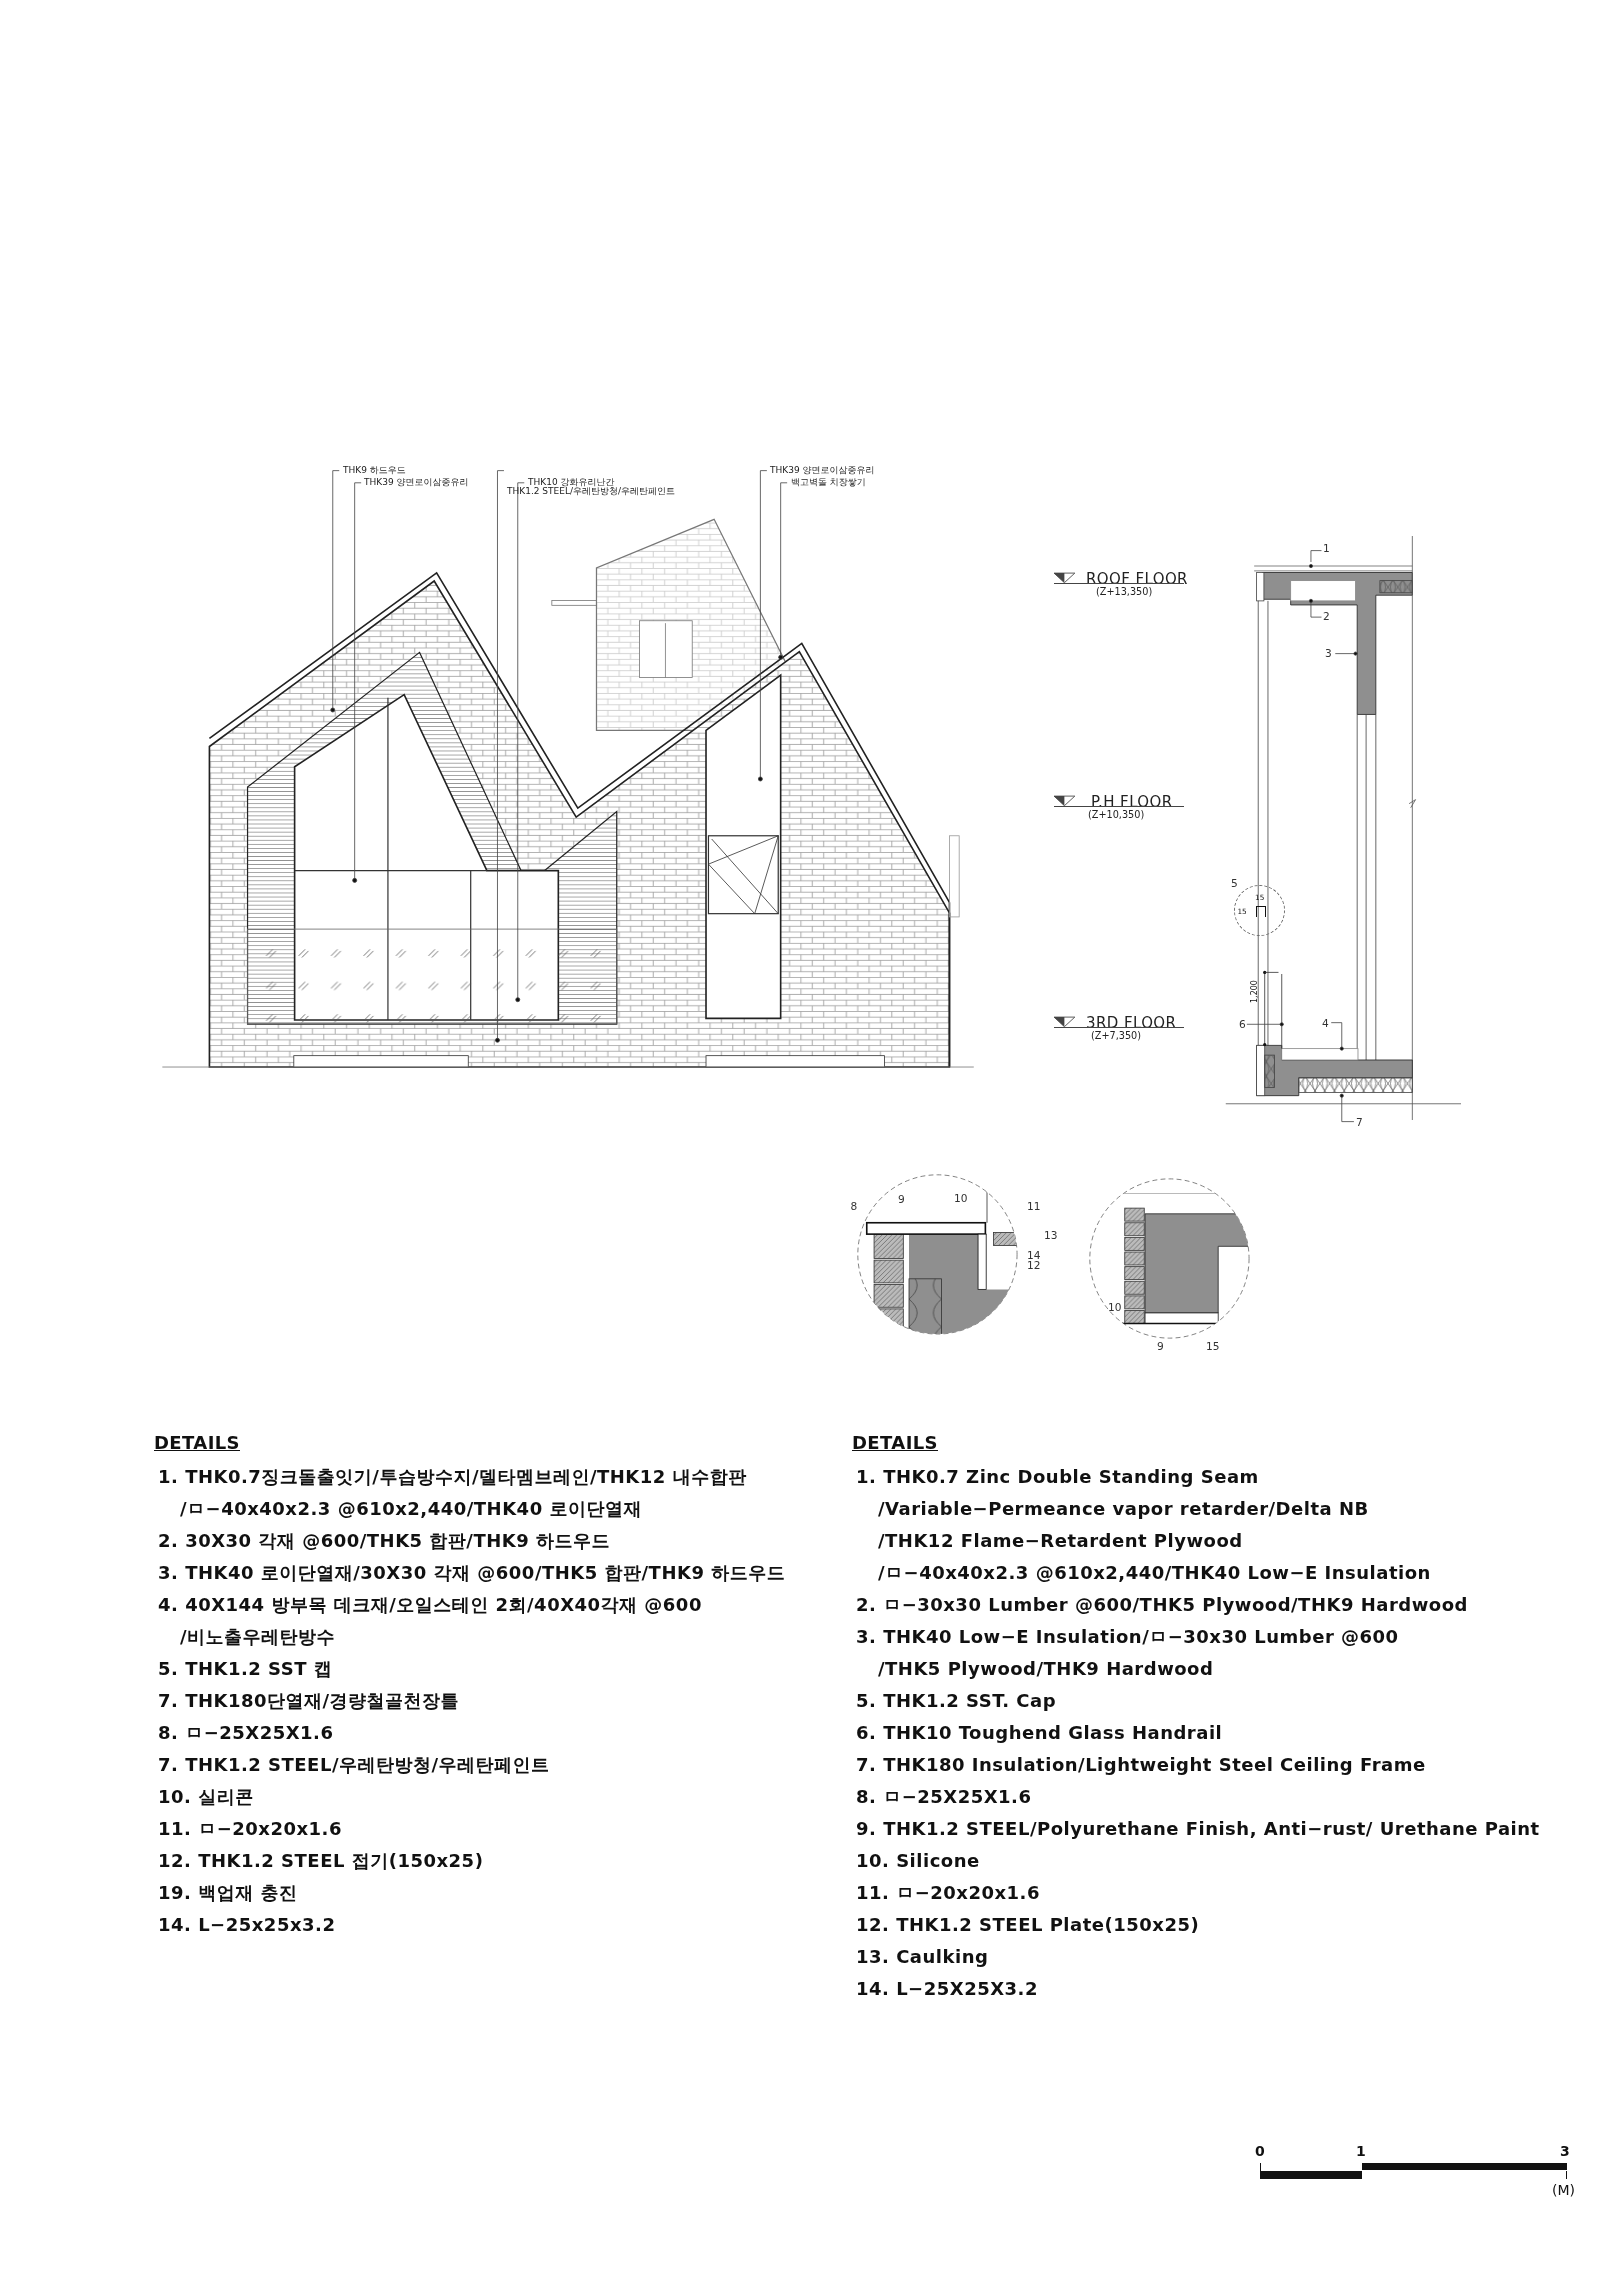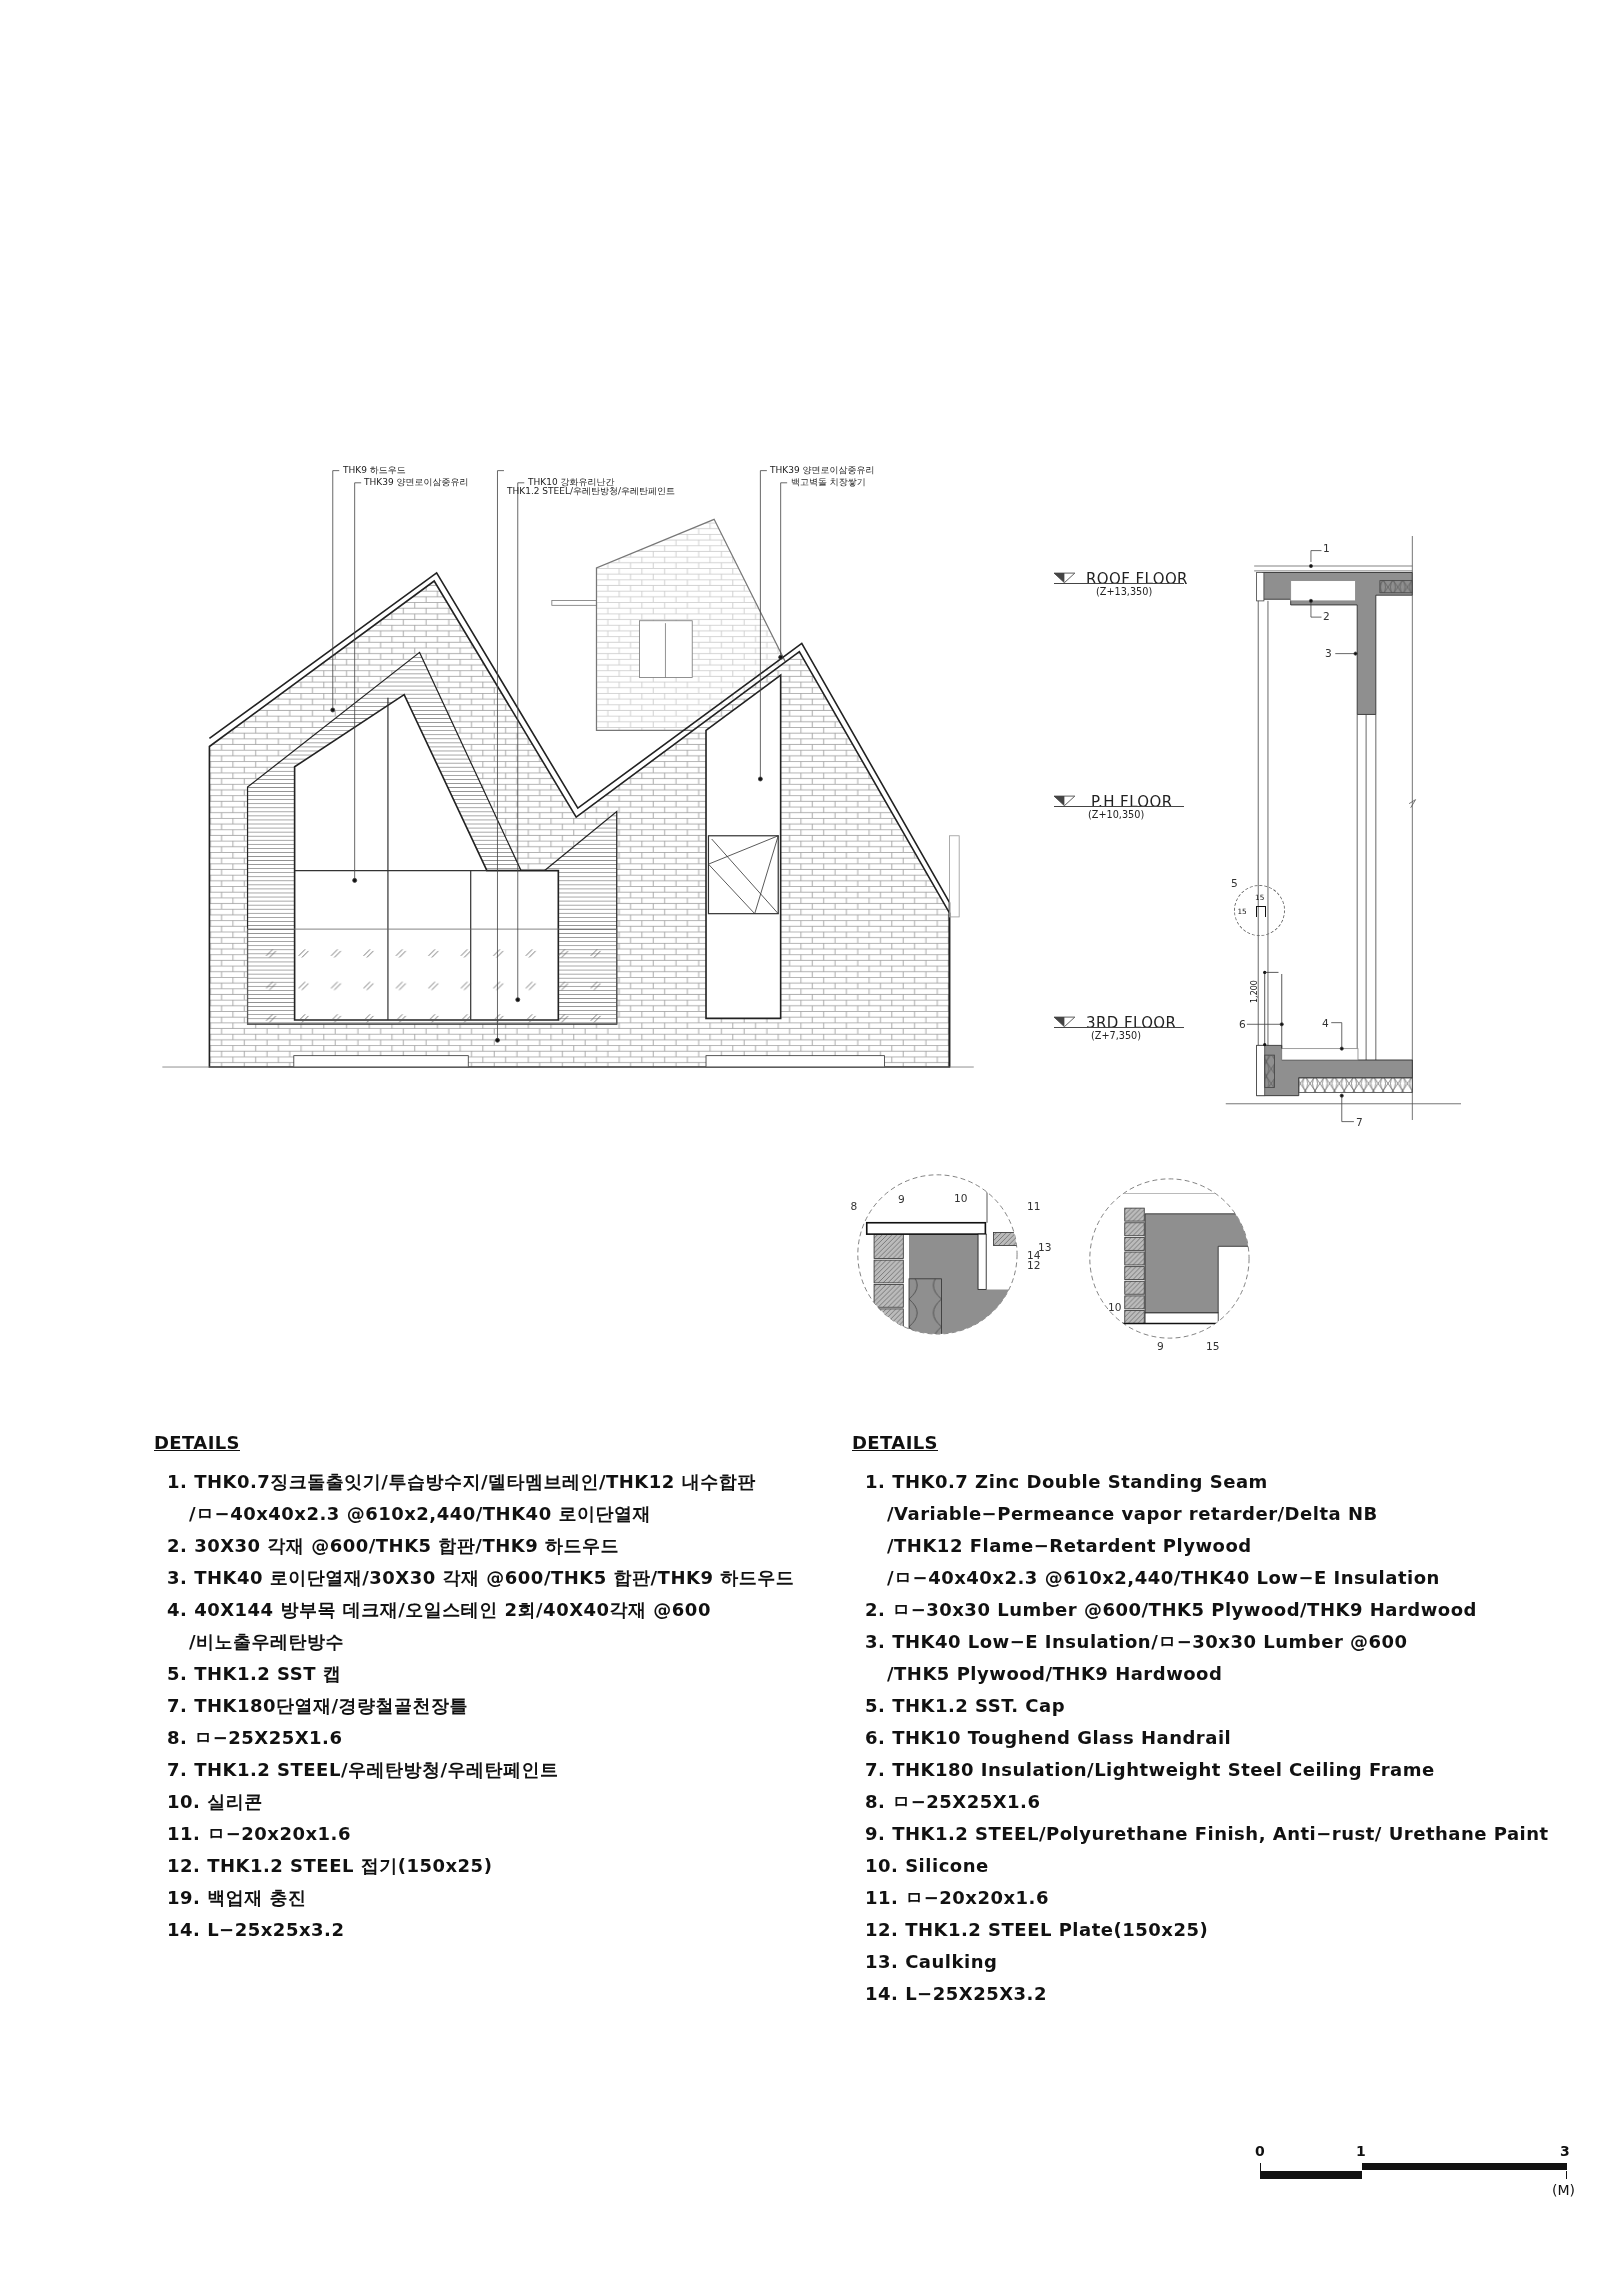--- a/index.html
+++ b/index.html
@@ -4,21 +4,21 @@
 <style>
   html, body { margin:0; padding:0; background:#ffffff; }
   body { width:1623px; height:2295px; position:relative; overflow:hidden;
          font-family:"DejaVu Sans", "Liberation Sans", sans-serif; color:#111; }
   .abs { position:absolute; }
   .leader-label { font-size:9px; line-height:11.4px; color:#222; white-space:nowrap; }
   .level-title { font-size:15px; letter-spacing:0.4px; color:#222; white-space:nowrap; }
   .level-sub { font-size:9.7px; color:#222; white-space:nowrap; }
   .callout { font-size:10.6px; color:#333; }
   .details-heading { font-size:18px; font-weight:bold; text-decoration:underline; letter-spacing:0.4px; }
-  .details-list { margin:13px; padding:0; list-style:none; }
+  .details-list { margin:4px; padding:0; list-style:none; }
   .details-list li { font-size:18px; font-weight:bold; line-height:32px; white-space:nowrap; letter-spacing:0.5px; }
   .details-list li .cont { padding-left:22px; display:block; }
   .scale-label { font-size:14px; font-weight:bold; }
   svg { position:absolute; overflow:visible; }
 </style>
 </head>
 <body>
 
 <div class="abs" style="left:0;top:0;width:1055px;height:1136px;">
   <svg width="1055" height="1136" viewBox="0 0 1300 1400">
@@ -227,21 +227,21 @@
       <rect x="165" y="90" width="10" height="68" fill="#fff" stroke="#111"></rect>
       <rect x="184" y="88" width="30" height="16" fill="url(#hatch)" stroke="#333"></rect>
       <line x1="176" y1="28" x2="176" y2="76" stroke="#333"></line>
     </g>
   </svg>
   <span class="abs callout" style="left:6.5px;top:39px;">8</span>
   <span class="abs callout" style="left:54px;top:32px;">9</span>
   <span class="abs callout" style="left:110px;top:31px;">10</span>
   <span class="abs callout" style="left:183px;top:39px;">11</span>
   <span class="abs callout" style="left:183px;top:58px;margin-top:40px;">12</span>
-  <span class="abs callout" style="left:194px;top:68px;margin-top:12px;">13</span>
+  <span class="abs callout" style="left:200px;top:68px;">13</span>
   <span class="abs callout" style="left:183px;top:88px;">14</span>
 </div>
 
 <div class="abs" style="left:1076px;top:1161px;width:195px;height:195px;">
   <svg width="195" height="195" viewBox="0 0 240 240">
     <defs>
       <clipPath id="cl2">
           <circle cx="115" cy="120" r="98"></circle>
         </clipPath>
     </defs>

